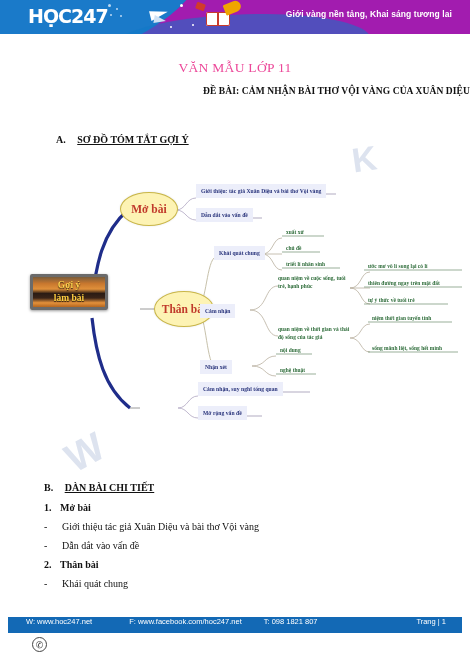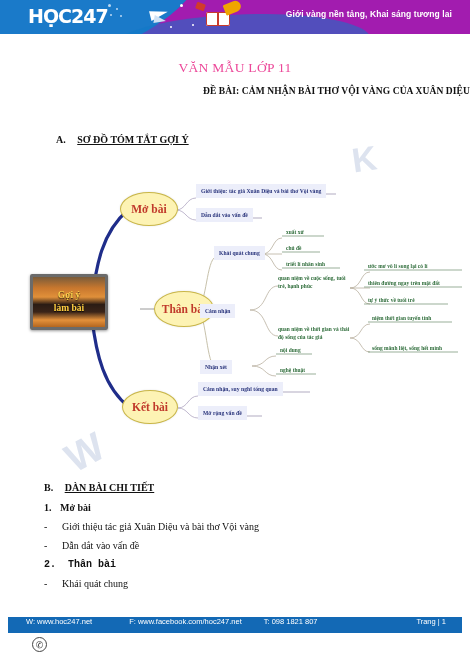--- a/index.html
+++ b/index.html
@@ -260,21 +260,21 @@
     <path d="M252,196 C266,196 264,206 276,206" stroke="#b9b0a0" stroke-width="0.8" fill="none"></path>
     <path d="M276,184 L312,184" stroke="#6e8d6e" stroke-width="0.7" fill="none"></path>
     <path d="M276,204 L316,204" stroke="#6e8d6e" stroke-width="0.7" fill="none"></path>
 
     <path d="M178,238 C188,238 188,226 198,226" stroke="#b9b0c8" stroke-width="0.9" fill="none"></path>
     <path d="M178,238 C188,238 188,248 198,248" stroke="#b9b0c8" stroke-width="0.9" fill="none"></path>
     <path d="M198,222 L310,222" stroke="#8f86a8" stroke-width="0.7" fill="none"></path>
     <path d="M198,246 L262,246" stroke="#8f86a8" stroke-width="0.7" fill="none"></path>
   </svg>
 
-  <div class="center-img" style="left:30px;top:104px;width:78px;height:56px;">
+  <div class="center-img" style="left:30px;top:104px;width:78px;height:36px;">
     <span>Gợi ý</span>
     <span class="l2">làm bài</span>
   </div>
 
   <div class="node oval" style="left:120px;top:22px;width:58px;height:34px;">Mở bài</div>
   <div class="node lbox" style="left:196px;top:14px;">Giới thiệu: tác giả Xuân Diệu và bài thơ Vội vàng</div>
   <div class="node lbox" style="left:196px;top:38px;">Dẫn dắt vào vấn đề</div>
 
   <div class="node oval" style="left:154px;top:121px;width:60px;height:36px;">Thân bài</div>
 
@@ -292,41 +292,40 @@
   <div class="node ltext" style="left:368px;top:109px;">thiên đường ngay trên mặt đất</div>
   <div class="node ltext" style="left:368px;top:126px;">tự ý thức về tuổi trẻ</div>
 
   <div class="node ltext" style="left:372px;top:144px;">niệm thời gian tuyến tính</div>
   <div class="node ltext" style="left:372px;top:174px;">sống mãnh liệt, sống hết mình</div>
 
   <div class="node lbox" style="left:200px;top:190px;">Nhận xét</div>
   <div class="node ltext" style="left:280px;top:176px;">nội dung</div>
   <div class="node ltext" style="left:280px;top:196px;">nghệ thuật</div>
 
-  <div class="node oval" style="left:122px;top:220px;width:56px;height:34px;">Kết bài</div>
   <div class="node lbox" style="left:198px;top:212px;">Cảm nhận, suy nghĩ tổng quan</div>
   <div class="node lbox" style="left:198px;top:236px;">Mở rộng vấn đề</div>
 </div>
 
 <div class="sec-b">
   <span>B.</span>
   <span class="lbl">DÀN BÀI CHI TIẾT</span>
 </div>
 
 <div class="btxt bold" style="top:502px;">
   <span>1.</span>
   <span style="margin-left:6px;">Mở bài</span>
 </div>
 <div class="btxt" style="top:521px;">
   <span class="ind">-</span><span>Giới thiệu tác giả Xuân Diệu và bài thơ Vội vàng</span>
 </div>
 <div class="btxt" style="top:540px;">
   <span class="ind">-</span><span>Dẫn dắt vào vấn đề</span>
 </div>
-<div class="btxt bold" style="top:559px;font-family:Liberation Mono, monospace;">
+<div class="btxt bold" style="top:559px;">
   <span>2.</span>
   <span style="margin-left:6px;">Thân bài</span>
 </div>
 <div class="btxt" style="top:578px;">
   <span class="ind">-</span><span>Khái quát chung</span>
 </div>
 
 <div class="footer">
   <span class="fw">W: www.hoc247.net</span>
   <span class="ff">F: www.facebook.com/hoc247.net</span>

